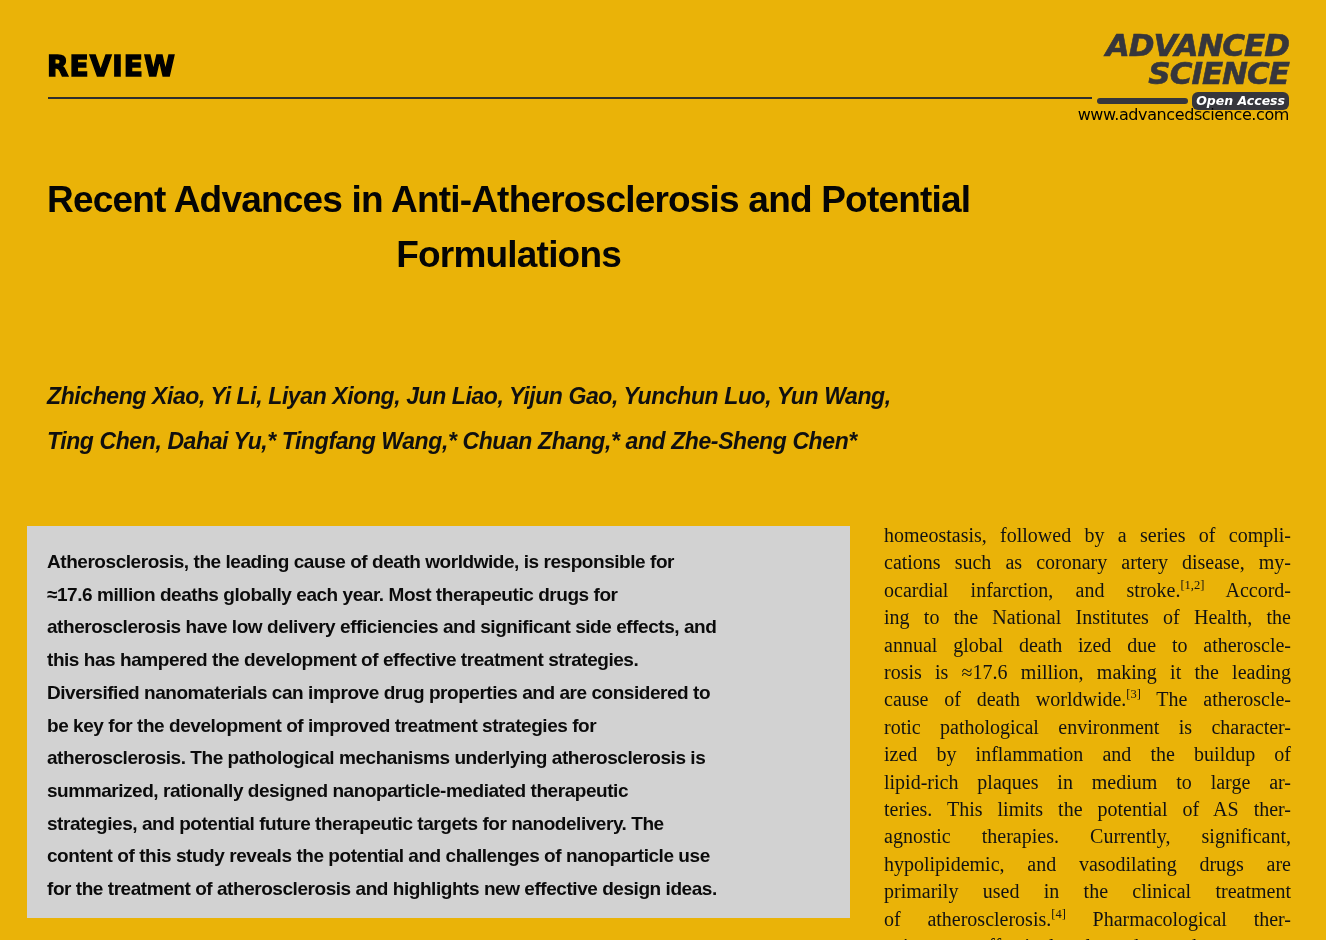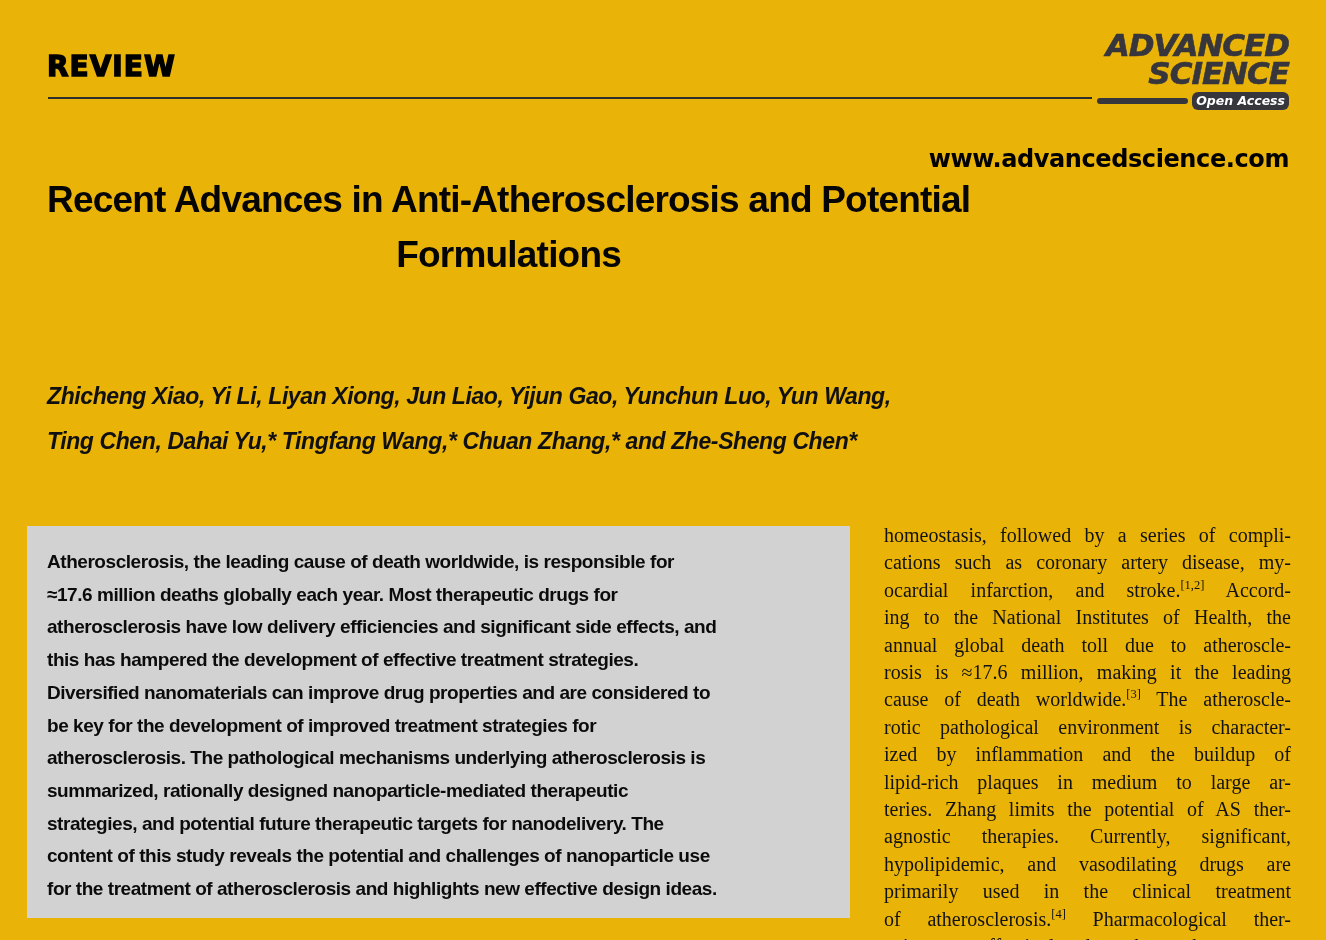--- a/index.html
+++ b/index.html
@@ -63,25 +63,24 @@
     font-style: italic;
     line-height: 18px;
     padding: 0 4px;
     border-radius: 6px;
     white-space: nowrap;
   }
   .website {
     position: absolute;
     right: 37px; top: 105px;
     font-family: "DejaVu Sans", sans-serif;
-    font-size: 24px;
-    font-weight: bold;
+    font-size: 16px;
+    font-weight: normal;
     letter-spacing: -0.4px;
     color: #000;
-    margin-top: 40px;
   }
 
   
   .article-title {
     position: absolute;
     left: 47px; top: 172px;
     margin: 0;
     font-size: 37px;
     font-weight: bold;
     line-height: 55px;
@@ -184,27 +183,27 @@
       <div class="line">strategies, and potential future therapeutic targets for nanodelivery. The</div>
       <div class="line">content of this study reveals the potential and challenges of nanoparticle use</div>
       <div class="line">for the treatment of atherosclerosis and highlights new effective design ideas.</div>
     </div>
 
   <div class="right-col">
       <div class="line"><span>homeostasis, followed by a series of compli-</span></div>
       <div class="line"><span>cations such as coronary artery disease, my-</span></div>
       <div class="line"><span>ocardial infarction, and stroke.</span><sup>[1,2]</sup><span> Accord-</span></div>
       <div class="line"><span>ing to the National Institutes of Health, the</span></div>
-      <div class="line"><span>annual global death toll due to atheroscle-</span></div>
+      <div class="line"><span>annual global death ized due to atheroscle-</span></div>
       <div class="line"><span>rosis is ≈17.6 million, making it the leading</span></div>
       <div class="line"><span>cause of death worldwide.</span><sup>[3]</sup><span> The atheroscle-</span></div>
       <div class="line"><span>rotic pathological environment is character-</span></div>
       <div class="line"><span>ized by inflammation and the buildup of</span></div>
       <div class="line"><span>lipid-rich plaques in medium to large ar-</span></div>
-      <div class="line"><span>teries. Zhang limits the potential of AS ther-</span></div>
+      <div class="line"><span>teries. This limits the potential of AS ther-</span></div>
       <div class="line"><span>agnostic therapies. Currently, significant,</span></div>
       <div class="line"><span>hypolipidemic, and vasodilating drugs are</span></div>
       <div class="line"><span>primarily used in the clinical treatment</span></div>
       <div class="line"><span>of atherosclerosis.</span><sup>[4]</sup><span> Pharmacological ther-</span></div>
       <div class="line"><span>apies can effectively slow down the progres-</span></div>
     </div>
 
 </div>
 
 </body></html>

